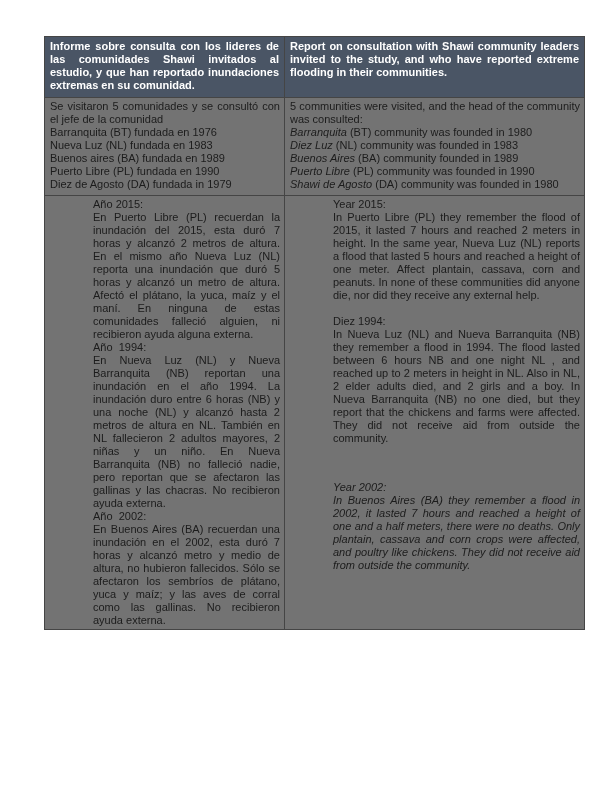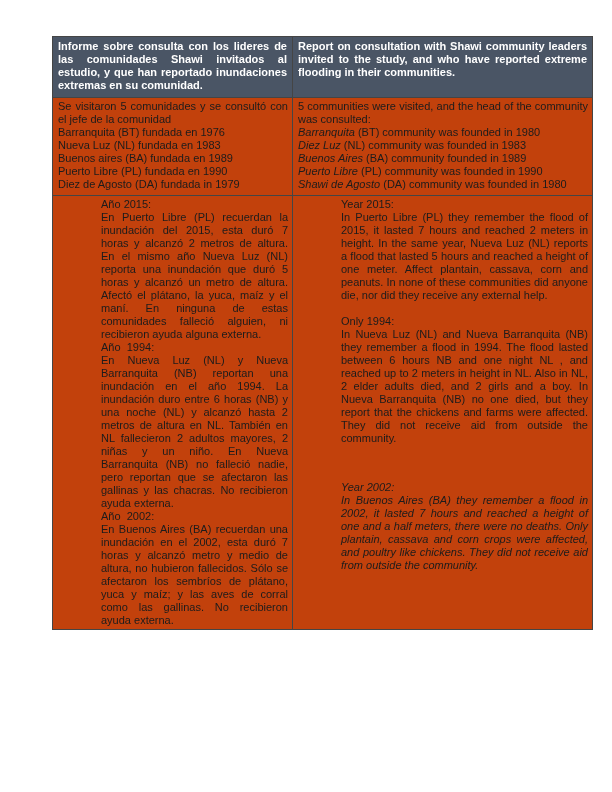--- a/index.html
+++ b/index.html
@@ -9,21 +9,21 @@
   .page {
     position: relative;
     width: 612px;
     height: 792px;
     background: #ffffff;
     overflow: hidden;
   }
 
   table.report {
     position: absolute;
-    left: 52px;
+    left: 44px;
     top: 36px;
     width: 540px;
     border-collapse: collapse;
     table-layout: fixed;
     color: #1c1c1c;
   }
 
   table.report th,
   table.report td {
     border: 1px solid #454545;
@@ -39,21 +39,21 @@
     font-weight: bold;
     padding: 3px 5px 5px 5px;
     line-height: 13px;
     height: 52px;
   }
   th.hdr-es { border-right: 1px solid #99a0ac; }
   th.hdr-en { border-left: 1px solid #99a0ac; margin-top: 7px; }
 
   td.cell {
     padding: 2px 4px 2px 5px;
-    background: #c2410c;
+    background: #737373;
   }
   tr.row-communities td.cell { height: 98px; }
   tr.row-floods td.cell { height: 340px; padding-left: 48px; }
 
   .line, .intro, .para-text { text-align: justify; }
   .para-label { white-space: pre-wrap; }
 
   
   td.col-en .para:nth-child(2) { margin-top: 13px; }
   td.col-en .para:nth-child(3) { margin-top: 36px; font-style: italic; }
@@ -113,21 +113,21 @@
               <div class="para-label">Año  2002:</div>
               <div class="para-text">En Buenos Aires (BA) recuerdan una inundación en el 2002, esta duró 7 horas y alcanzó metro y medio de altura, no hubieron fallecidos. Sólo se afectaron los sembríos de plátano, yuca y maíz; y las aves de corral como las gallinas. No recibieron ayuda externa.</div>
             </div>
           </td>
         <td class="cell col-en">
             <div class="para">
               <div class="para-label">Year 2015:</div>
               <div class="para-text">In Puerto Libre (PL) they remember the flood of 2015, it lasted 7 hours and reached 2 meters in height. In the same year, Nueva Luz (NL) reports a flood that lasted 5 hours and reached a height of one meter. Affect plantain, cassava, corn and peanuts. In none of these communities did anyone die, nor did they receive any external help.</div>
             </div>
             <div class="para">
-              <div class="para-label">Only 1994:</div>
+              <div class="para-label">Diez 1994:</div>
               <div class="para-text">In Nueva Luz (NL) and Nueva Barranquita (NB) they remember a flood in 1994. The flood lasted between 6 hours NB  and one night NL ,  and reached up to 2 meters in height in NL. Also in NL, 2 elder adults died, and 2 girls and a boy. In Nueva Barranquita (NB) no one died, but they report that the chickens and farms were affected. They did not receive aid from outside the community.</div>
             </div>
             <div class="para">
               <div class="para-label">Year 2002:</div>
               <div class="para-text">In Buenos Aires (BA) they remember a flood in 2002, it lasted 7 hours and reached a height of one and a half meters, there were no deaths. Only plantain, cassava and corn crops were affected, and poultry like chickens. They did not receive aid from outside the community.</div>
             </div>
           </td>
       </tr>
     </tbody>
   </table>

